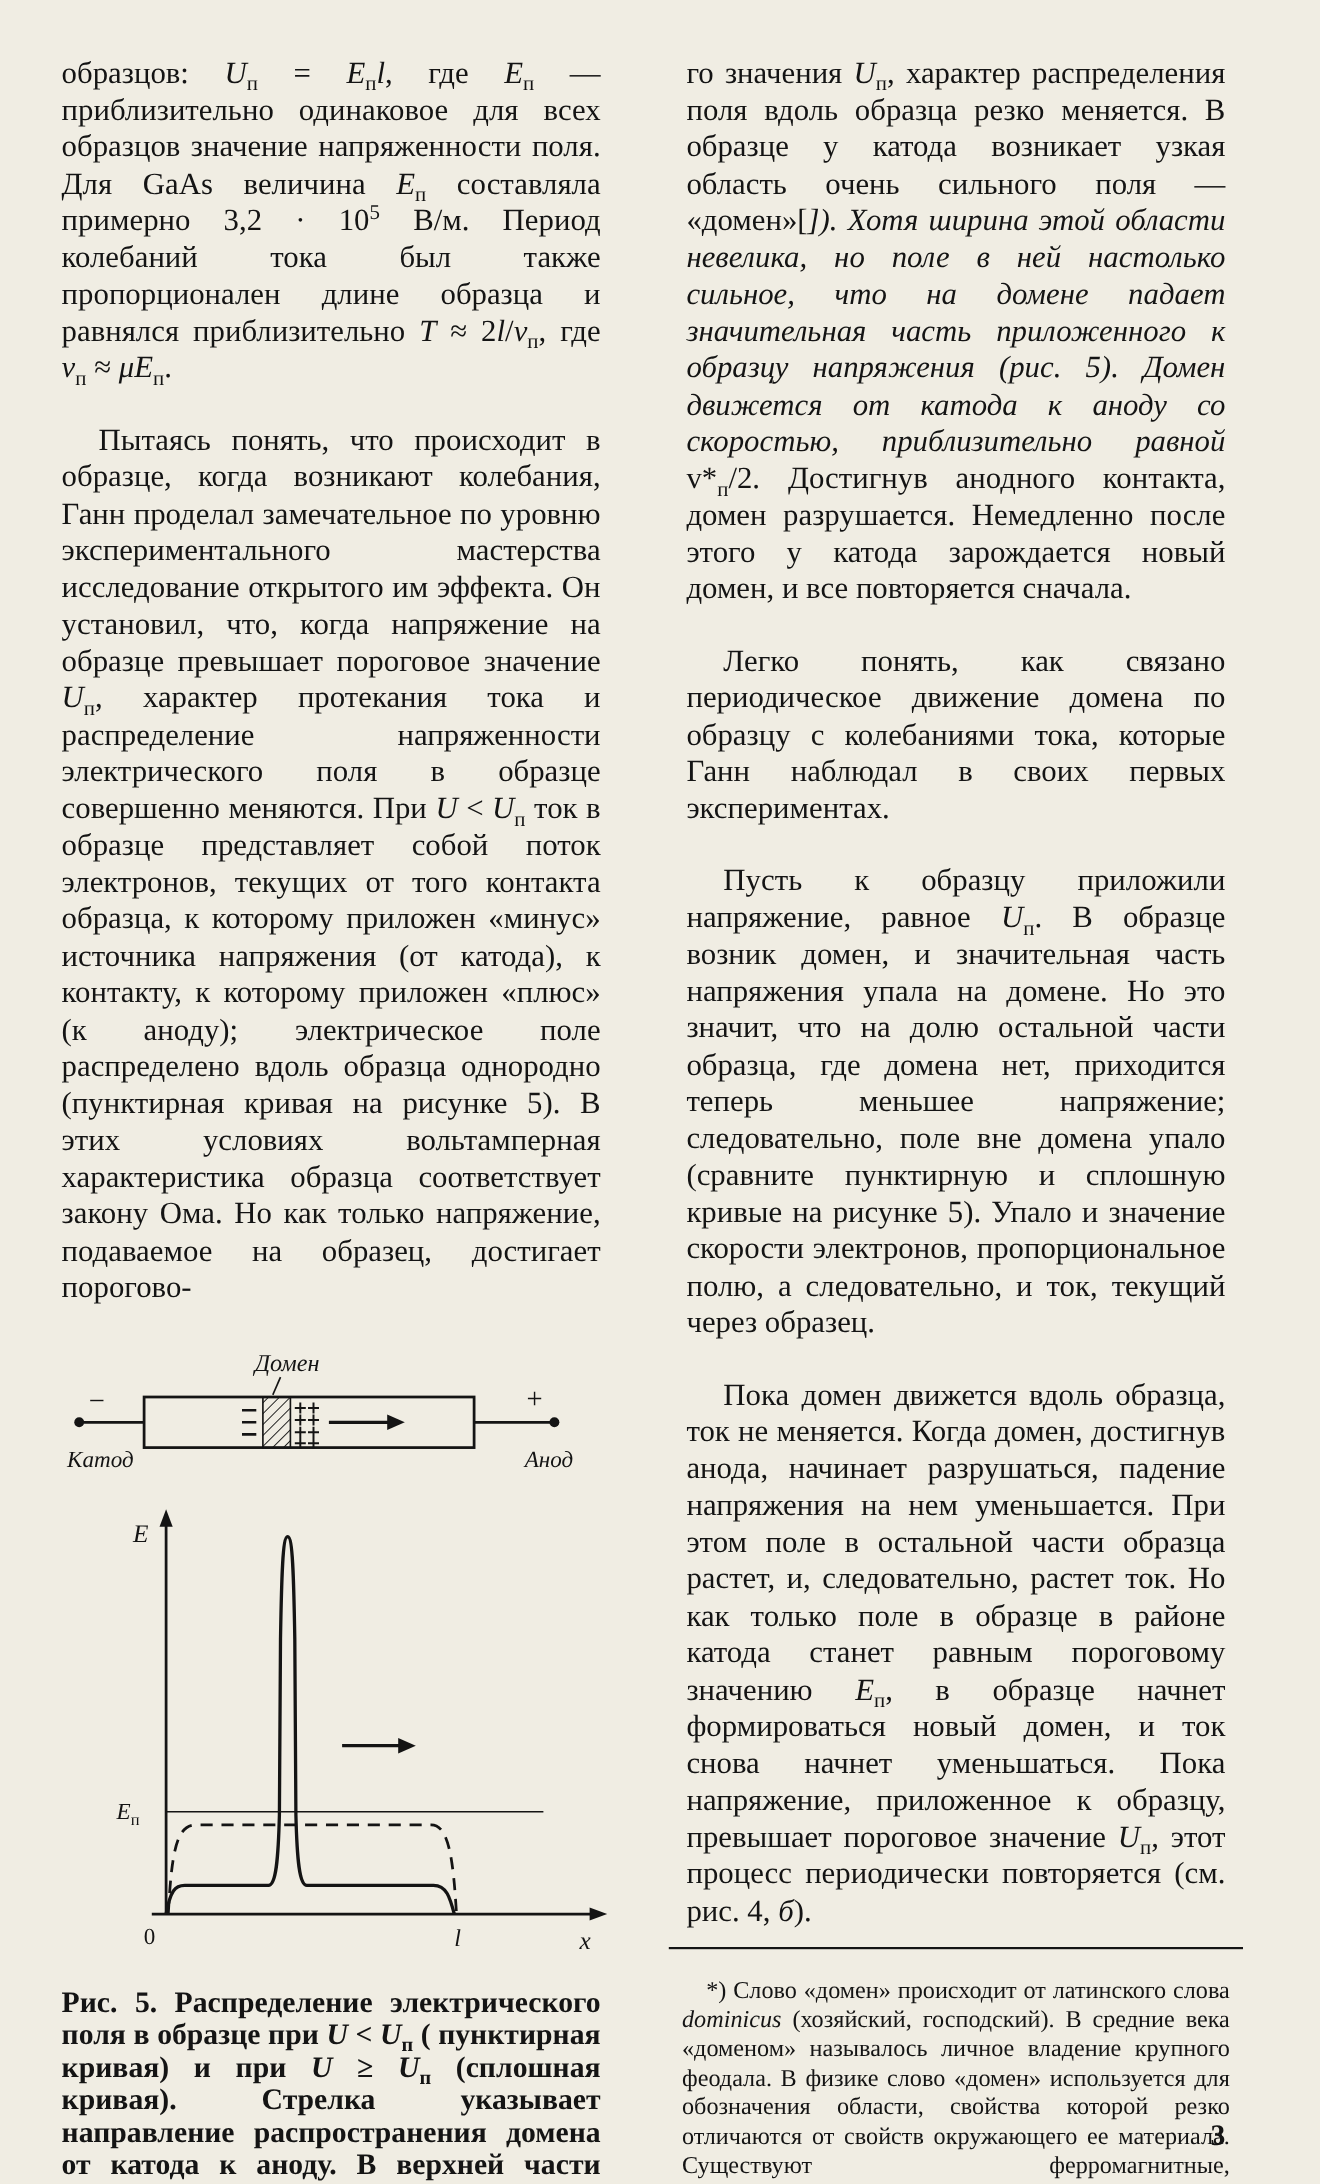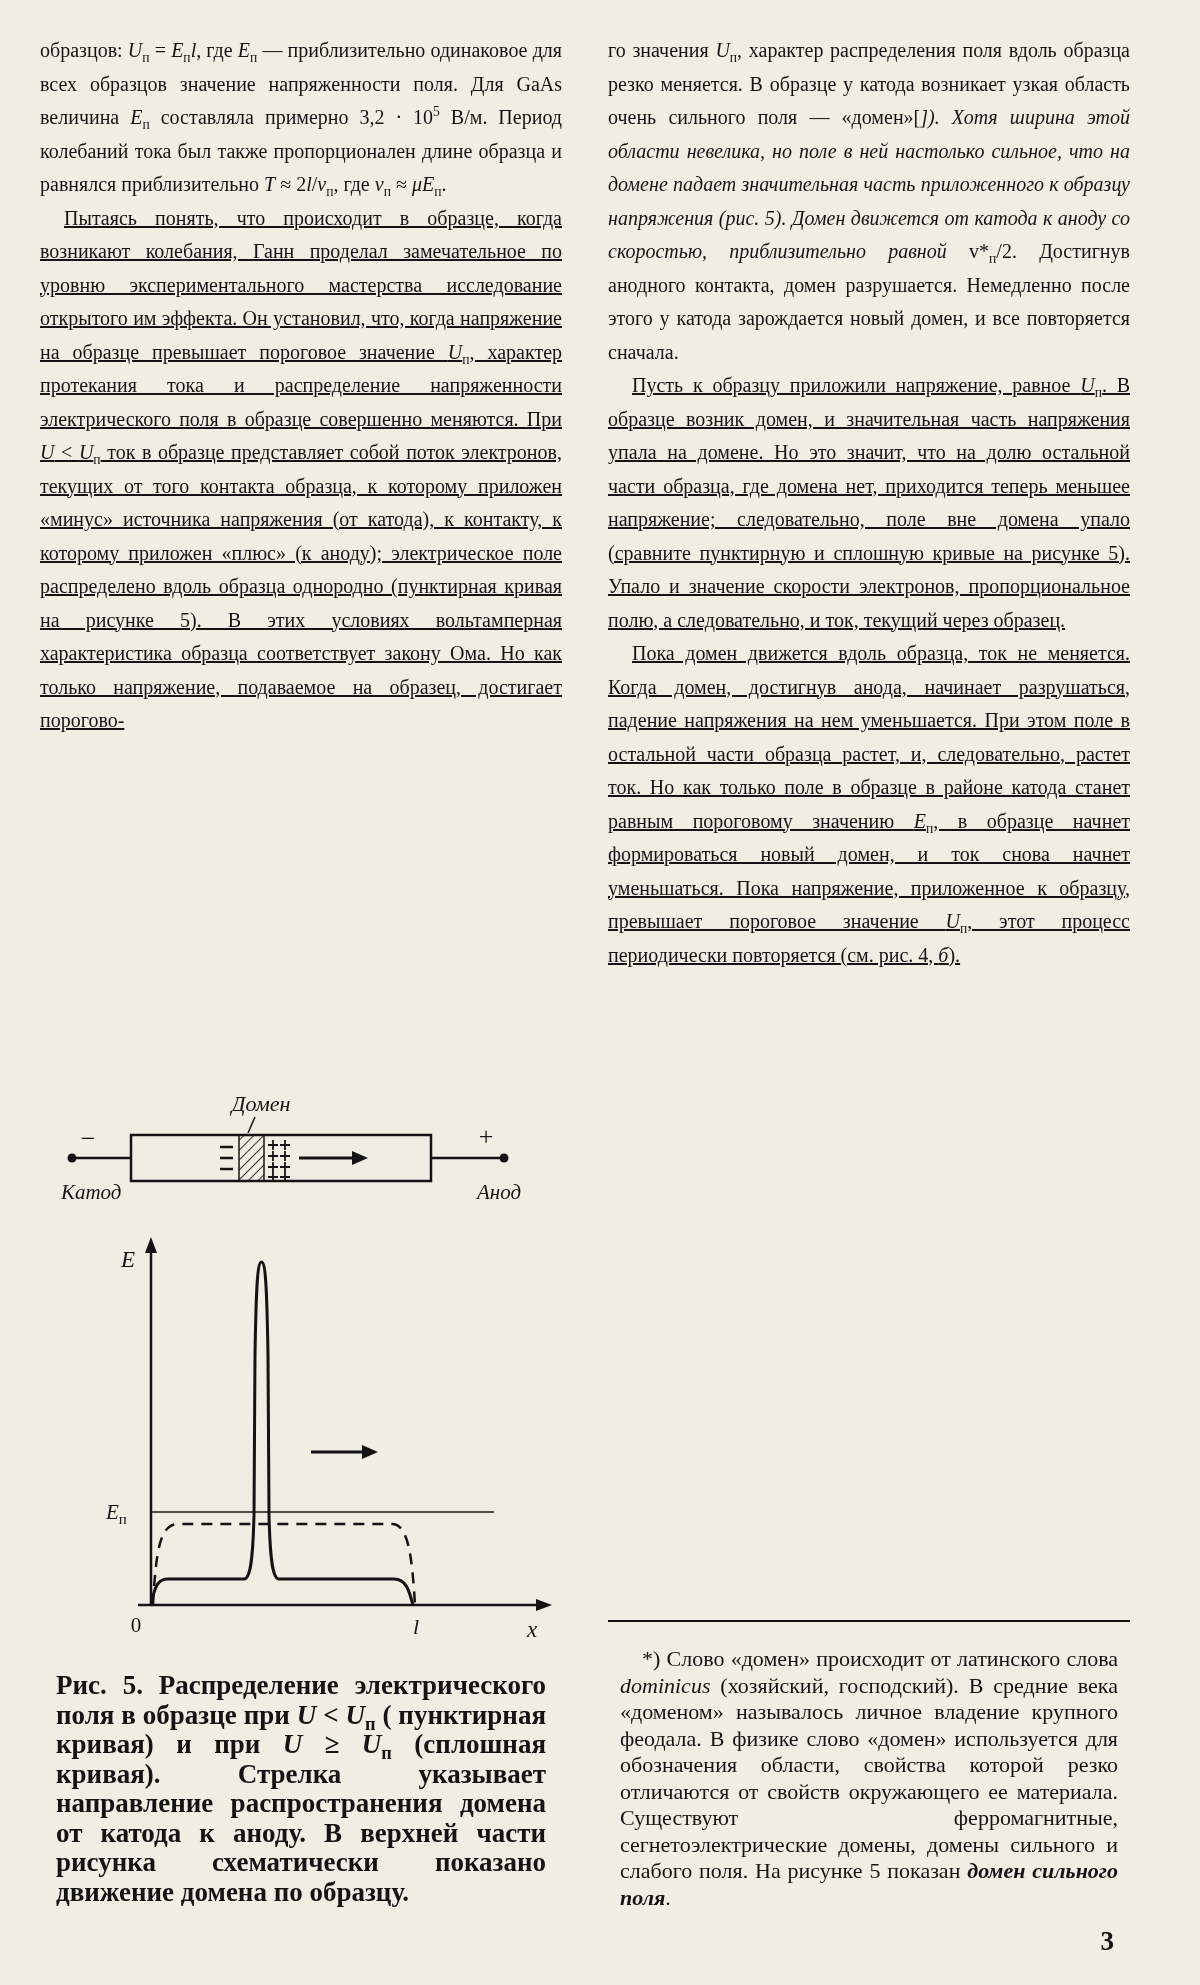--- a/index.html
+++ b/index.html
@@ -9,26 +9,26 @@
     box-sizing:border-box;
     background:#f0ede3;
     padding:34px 70px 62px 40px;
     font-family:"Liberation Serif", serif;
     color:#141414;
     overflow:hidden;
   }
   .content{display:flex;gap:46px;height:100%;}
   .col{width:522px;display:flex;flex-direction:column;box-sizing:border-box;}
   .body-text{
-    margin:0;
-    font-size:20px;
+    margin:16px;
+    font-size:28px;
     line-height:33.5px;
     text-align:justify;
   }
-  .body-text.indent{text-indent:1.2em;text-decoration:underline;}
+  .body-text.indent{text-indent:1.2em;}
   sub{font-size:68%;line-height:0;}
   sup{font-size:68%;line-height:0;}
   .figure{margin:16px;margin-top:auto;padding-top:26px;}
   .fig-svg{display:block;width:520px;height:560px;}
   .caption{
     margin-top:16px;
     font-size:27px;
     line-height:29.5px;
     font-weight:bold;
     text-align:justify;
@@ -116,20 +116,21 @@
             <polygon points="322,357 306,350 306,364" fill="#141414"></polygon>
           </g>
         </svg>
 
         <figcaption class="caption">Рис. 5. Распределение электрического поля в образце при <i>U</i> &lt; <i>U</i><sub>п</sub> ( пунктирная кривая) и при <i>U</i> ≥ <i>U</i><sub>п</sub> (сплошная кривая). Стрелка указывает направление распространения домена от катода к аноду. В верхней части рисунка схематически показано движение домена по образцу.</figcaption>
       </figure>
     </div>
 
     <div class="col">
       <p class="body-text">го значения <i>U</i><sub>п</sub>, характер распределения поля вдоль образца резко меняется. В образце у катода возникает узкая область очень сильного поля — «домен»[<i>]). Хотя ширина этой области невелика, но поле в ней настолько сильное, что на домене падает значительная часть приложенного к образцу напряжения (рис. 5). Домен движется от катода к аноду со скоростью, приблизительно равной </i>v*<sub>п</sub>/2. Достигнув анодного контакта, домен разрушается. Немедленно после этого у катода зарождается новый домен, и все повторяется сначала.</p>
+      <p class="body-text indent">Легко понять, как связано периодическое движение домена по образцу с колебаниями тока, которые Ганн наблюдал в своих первых экспериментах.</p>
       <p class="body-text indent">Пусть к образцу приложили напряжение, равное <i>U</i><sub>п</sub>. В образце возник домен, и значительная часть напряжения упала на домене. Но это значит, что на долю остальной части образца, где домена нет, приходится теперь меньшее напряжение; следовательно, поле вне домена упало (сравните пунктирную и сплошную кривые на рисунке 5). Упало и значение скорости электронов, пропорциональное полю, а следовательно, и ток, текущий через образец.</p>
       <p class="body-text indent">Пока домен движется вдоль образца, ток не меняется. Когда домен, достигнув анода, начинает разрушаться, падение напряжения на нем уменьшается. При этом поле в остальной части образца растет, и, следовательно, растет ток. Но как только поле в образце в районе катода станет равным пороговому значению <i>E</i><sub>п</sub>, в образце начнет формироваться новый домен, и ток снова начнет уменьшаться. Пока напряжение, приложенное к образцу, превышает пороговое значение <i>U</i><sub>п</sub>, этот процесс периодически повторяется (см. рис. 4, <i>б</i>).</p>
 
       <div class="footnote">
         <p><span>*)</span>&nbsp;<span>Слово «домен» происходит от латинского слова <i>dominicus</i> (хозяйский, господский). В средние века «доменом» называлось личное владение крупного феодала. В физике слово «домен» используется для обозначения области, свойства которой резко отличаются от свойств окружающего ее материала. Существуют ферромагнитные, сегнетоэлектрические домены, домены сильного и слабого поля. На рисунке 5 показан <b><i>домен сильного поля</i></b>.</span></p>
       </div>
     </div>
 
   </div>
 

